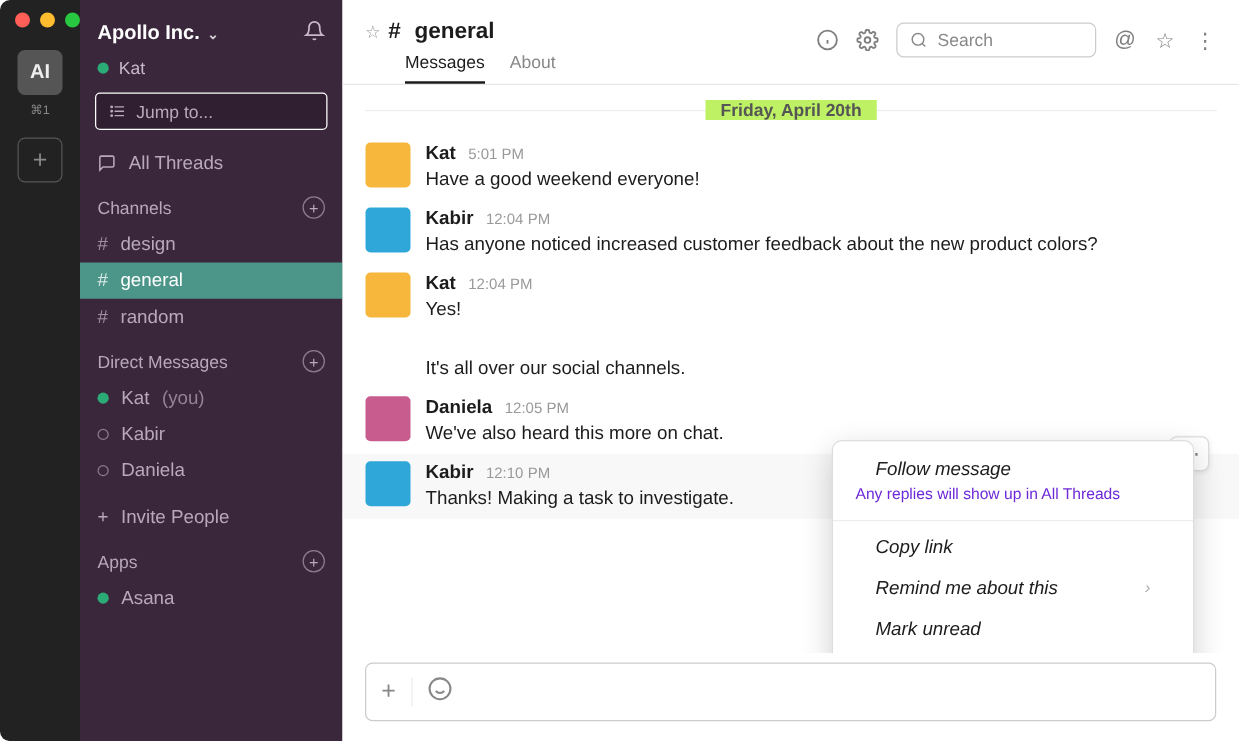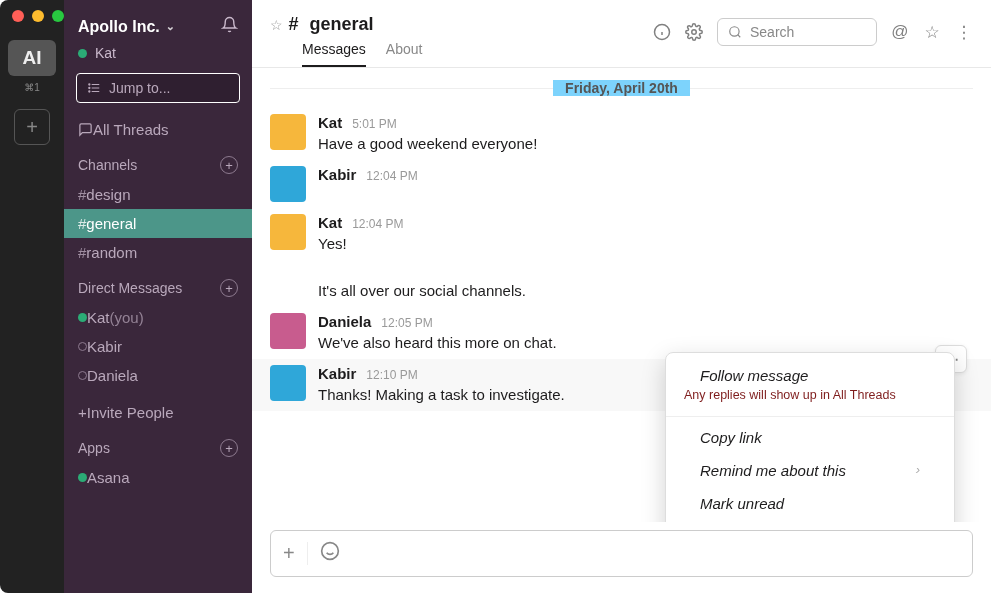--- a/index.html
+++ b/index.html
@@ -7,39 +7,39 @@
     
     
     .titlebar { position: absolute; top: 10px; left: 12px; display: flex; gap: 8px; z-index: 100; }
     .dot { width: 12px; height: 12px; border-radius: 50%; }
     .dot-red { background: #ff5f57; }
     .dot-yellow { background: #febc2e; }
     .dot-green { background: #28c840; }
 
     
     .rail { width: 64px; background: #222; color: #bbb; display: flex; flex-direction: column; align-items: center; padding-top: 40px; gap: 16px; }
-    .rail-item { width: 48px; height: 36px; border-radius: 6px; background: #555; display: flex; align-items: center; justify-content: center; font-weight: 700; font-size: 19px; color: #eee; }
+    .rail-item { width: 36px; height: 36px; border-radius: 6px; background: #555; display: flex; align-items: center; justify-content: center; font-weight: 700; font-size: 16px; color: #eee; }
     .rail-kbd { font-size: 10px; color: #888; margin-top: -10px; }
     .rail-add { width: 36px; height: 36px; border: 1px solid #555; border-radius: 6px; display:flex;align-items:center;justify-content:center;font-size:20px;color:#888; }
 
     
-    .sidebar { width: 188px; background: #3f0e40; background: linear-gradient(#3d2c3f,#3d2c3f); background:#402a41; color: #c9b8cb; display: flex; flex-direction: column; padding-bottom: 12px; }
+    .sidebar { width: 210px; background: #3f0e40; background: linear-gradient(#3d2c3f,#3d2c3f); background:#402a41; color: #c9b8cb; display: flex; flex-direction: column; padding-bottom: 12px; }
     .sidebar { background:#3f0e40; }
     .sidebar { background:#3a273b; }
     .ws-header { padding: 16px 14px 8px 14px; display:flex; align-items:center; justify-content:space-between; }
     .ws-name { color:#fff; font-weight:800; font-size:16px; display:flex; align-items:center; gap:6px;}
     .ws-chevron { font-size:11px; opacity:.8;}
     .bell { color:#c9b8cb; font-size:16px; }
     .ws-sub { padding: 0 14px 12px 14px; color:#c9b8cb; font-size:14px; display:flex;align-items:center;gap:8px;}
     .presence { width:9px;height:9px;border-radius:50%;background:#2bac76;display:inline-block;}
     .presence-off { width:9px;height:9px;border-radius:50%;border:1px solid #8d7a8f;display:inline-block;}
 
     .jump { margin: 0 12px 12px 12px; background:#2f1f30; border:1px solid #ffffff; border-radius:4px; padding:6px 10px; color:#b9a8bb; font-size:14px; display:flex;align-items:center;gap:8px;}
 
-    .srow { padding: 6px 14px; font-size:15px; display:flex; align-items:center; cursor:default;}
+    .srow { padding: 6px 14px; font-size:15px; display:flex; align-items:center; gap:10px; cursor:default;}
     .srow.head { color:#b9a8bb; font-size:14px; justify-content:space-between; padding-top:12px;}
     .srow.item { color:#b9a8bb; }
     .srow.item.active { background:#4c9689; color:#fff; }
     .plus-circ { width:18px;height:18px;border:1px solid #8d7a8f;border-radius:50%;display:flex;align-items:center;justify-content:center;font-size:13px;line-height:1;}
     .hash { opacity:.8; }
 
     
     .main { flex:1; display:flex; flex-direction:column; background:#fff; }
     .chan-header { padding: 14px 18px 0 18px; display:flex; align-items:flex-start; justify-content:space-between; border-bottom:1px solid #e8e8e8; }
     .chan-left { }
@@ -48,42 +48,42 @@
     .chan-tabs { display:flex; gap:20px; margin-top:6px; font-size:14px; color:#888;margin-left:32px; }
     .chan-tab { padding-bottom:8px; }
     .chan-tab.active { color:#1d1c1d; border-bottom:2px solid #1d1c1d; }
     .chan-right { display:flex; align-items:center; gap:14px; color:#888; padding-top:4px;}
     .icn { width:18px;height:18px;display:inline-flex;align-items:center;justify-content:center;font-size:17px;color:#808080;}
     .search { border:1px solid #ccc; border-radius:6px; padding:5px 10px; width:160px; display:flex;align-items:center;gap:8px;color:#888;font-size:14px;}
     
     .messages { flex:1; overflow:auto; padding: 0 0 8px 0; position:relative;}
     .divider { text-align:center; color:#555; font-size:14px; font-weight:700; margin:12px 0; position:relative;}
     .divider::before { content:""; position:absolute; left:18px; right:18px; top:50%; border-top:1px solid #eee; z-index:0;}
-    .divider span { background:#7dd3fc; padding:0 12px; position:relative; z-index:1;}
+    .divider span { background:#bef264; padding:0 12px; position:relative; z-index:1;}
 
     .msg { display:flex; gap:12px; padding:6px 18px; }
     .msg.hl { background:#f8f8f8; }
     .avatar { width:36px;height:36px;border-radius:4px;flex-shrink:0;}
     .av-kat { background:#f6b73c;}
     .av-kabir { background:#2fa7d9;}
     .av-daniela { background:#c85c8e;}
     .msg-body { flex:1; }
     .msg-head { display:flex;align-items:baseline; gap:10px;}
     .msg-name { font-weight:800; font-size:15px; color:#1d1c1d;}
     .msg-time { font-size:12px; color:#999;}
     .msg-text { font-size:15px; color:#1d1c1d; margin-top:2px; line-height:1.4;}
 
     .hover-actions { position:absolute; right:24px; top:0; transform:translateY(-50%); background:#fff;border:1px solid #ddd;border-radius:6px;display:flex;gap:6px;padding:4px 6px; box-shadow:0 1px 4px rgba(0,0,0,.08);}
     .msg-wrap { position:relative; }
 
     
     .ctx { position:absolute; right:36px; top:284px; width:290px; background:#fff; border:1px solid #ddd; border-radius:8px; box-shadow:0 8px 24px rgba(0,0,0,.18); z-index:50; padding:6px 0; font-size:15px; color:#1d1c1d;}
     .ctx-item { padding:8px 34px; display:flex; align-items:flex-start; gap:10px; justify-content:space-between;font-style:italic;}
     .ctx-item .lbl { display:flex;align-items:center;gap:10px;}
-    .ctx-sub { font-size:12.5px; color:#7f1d1d; padding:0 18px 10px 18px; margin-top:-4px; }
+    .ctx-sub { font-size:12.5px; color:#6d28d9; padding:0 18px 10px 18px; margin-top:-4px; }
     .ctx-sep { height:1px; background:#eee; margin:4px 0;}
     .chev-r { color:#aaa;font-size:13px;}
 
     
     .composer { margin: 8px 18px 16px 18px; border:1px solid #ccc; border-radius:6px; display:flex; align-items:center; padding:10px 12px; gap:12px;}
     .composer .add { color:#888;font-size:20px;border-right:1px solid #eee;padding-right:12px;}
     .composer input { border:none;outline:none;flex:1;font-size:15px;color:#333;}
     .composer .smile { color:#888;font-size:18px;}
   </style>
 </head>
@@ -243,20 +243,21 @@
     </div>
 
 
     <div class="msg">
       <div class="avatar av-kabir"></div>
       <div class="msg-body">
         <div class="msg-head">
             <span class="msg-name">Kabir</span>
             <span class="msg-time">12:04 PM</span>
           </div>
+        <div class="msg-text">Has anyone noticed increased customer feedback about the new product colors?</div>
       </div>
     </div>
 
     <div class="msg">
       <div class="avatar av-kat"></div>
       <div class="msg-body">
         <div class="msg-head">
             <span class="msg-name">Kat</span>
             <span class="msg-time">12:04 PM</span>
           </div>

